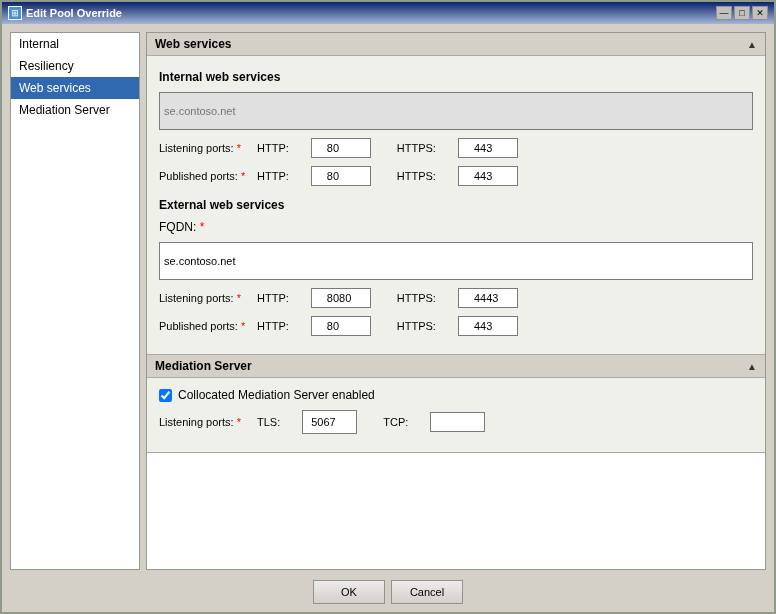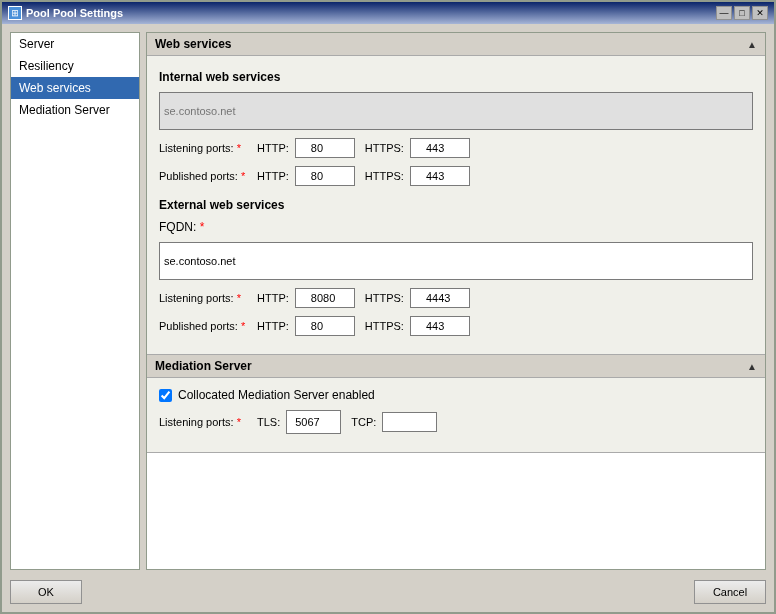--- a/index.html
+++ b/index.html
@@ -216,21 +216,21 @@
     .override-fqdn-row input[type="checkbox"] {
       margin: 0;
     }
 
     .fqdn-box-wrapper {
       margin-bottom: 8px;
     }
 
     .footer-bar {
       display: flex;
-      justify-content: space-between;
+      justify-content: center;
       align-items: center;
       gap: 6px;
       padding: 4px 0 0 0;
       flex-shrink: 0;
     }
 
     .footer-btn {
       width: 72px;
       height: 24px;
       background: linear-gradient(to bottom, #ececec, #d4d0c8);
@@ -238,21 +238,21 @@
       font-size: 11px;
       cursor: pointer;
       display: flex;
       align-items: center;
       justify-content: center;
     }
 
     .ports-group {
       display: flex;
       align-items: center;
-      gap: 6px;
+      gap: 22px;
     }
 
     .tls-input {
       width: 55px;
       height: 24px;
       border: 1px solid #7a7a7a;
       background: white;
       padding: 1px 8px;
       font-size: 11px;
     }
@@ -267,34 +267,34 @@
     }
   </style>
 </head>
 <body>
 
 <div class="window">
 
   <div class="title-bar">
     <div class="title-bar-left">
       <div class="title-bar-icon">⊞</div>
-      <span class="title-bar-title">Pool Pool Settings</span>
+      <span class="title-bar-title">Edit Pool Override</span>
     </div>
     <div class="title-bar-controls">
       <div class="title-btn">—</div>
       <div class="title-btn">□</div>
       <div class="title-btn">✕</div>
     </div>
   </div>
 
   <div class="window-body">
     <div class="main-content">
 
       <div class="sidebar">
-        <div class="sidebar-item">Server</div>
+        <div class="sidebar-item">Internal</div>
         <div class="sidebar-item">Resiliency</div>
         <div class="sidebar-item active">Web services</div>
         <div class="sidebar-item">Mediation Server</div>
       </div>
 
       <div class="content-panel">
 
         <div class="section">
           <div class="section-header">
             <span>Web services</span>

